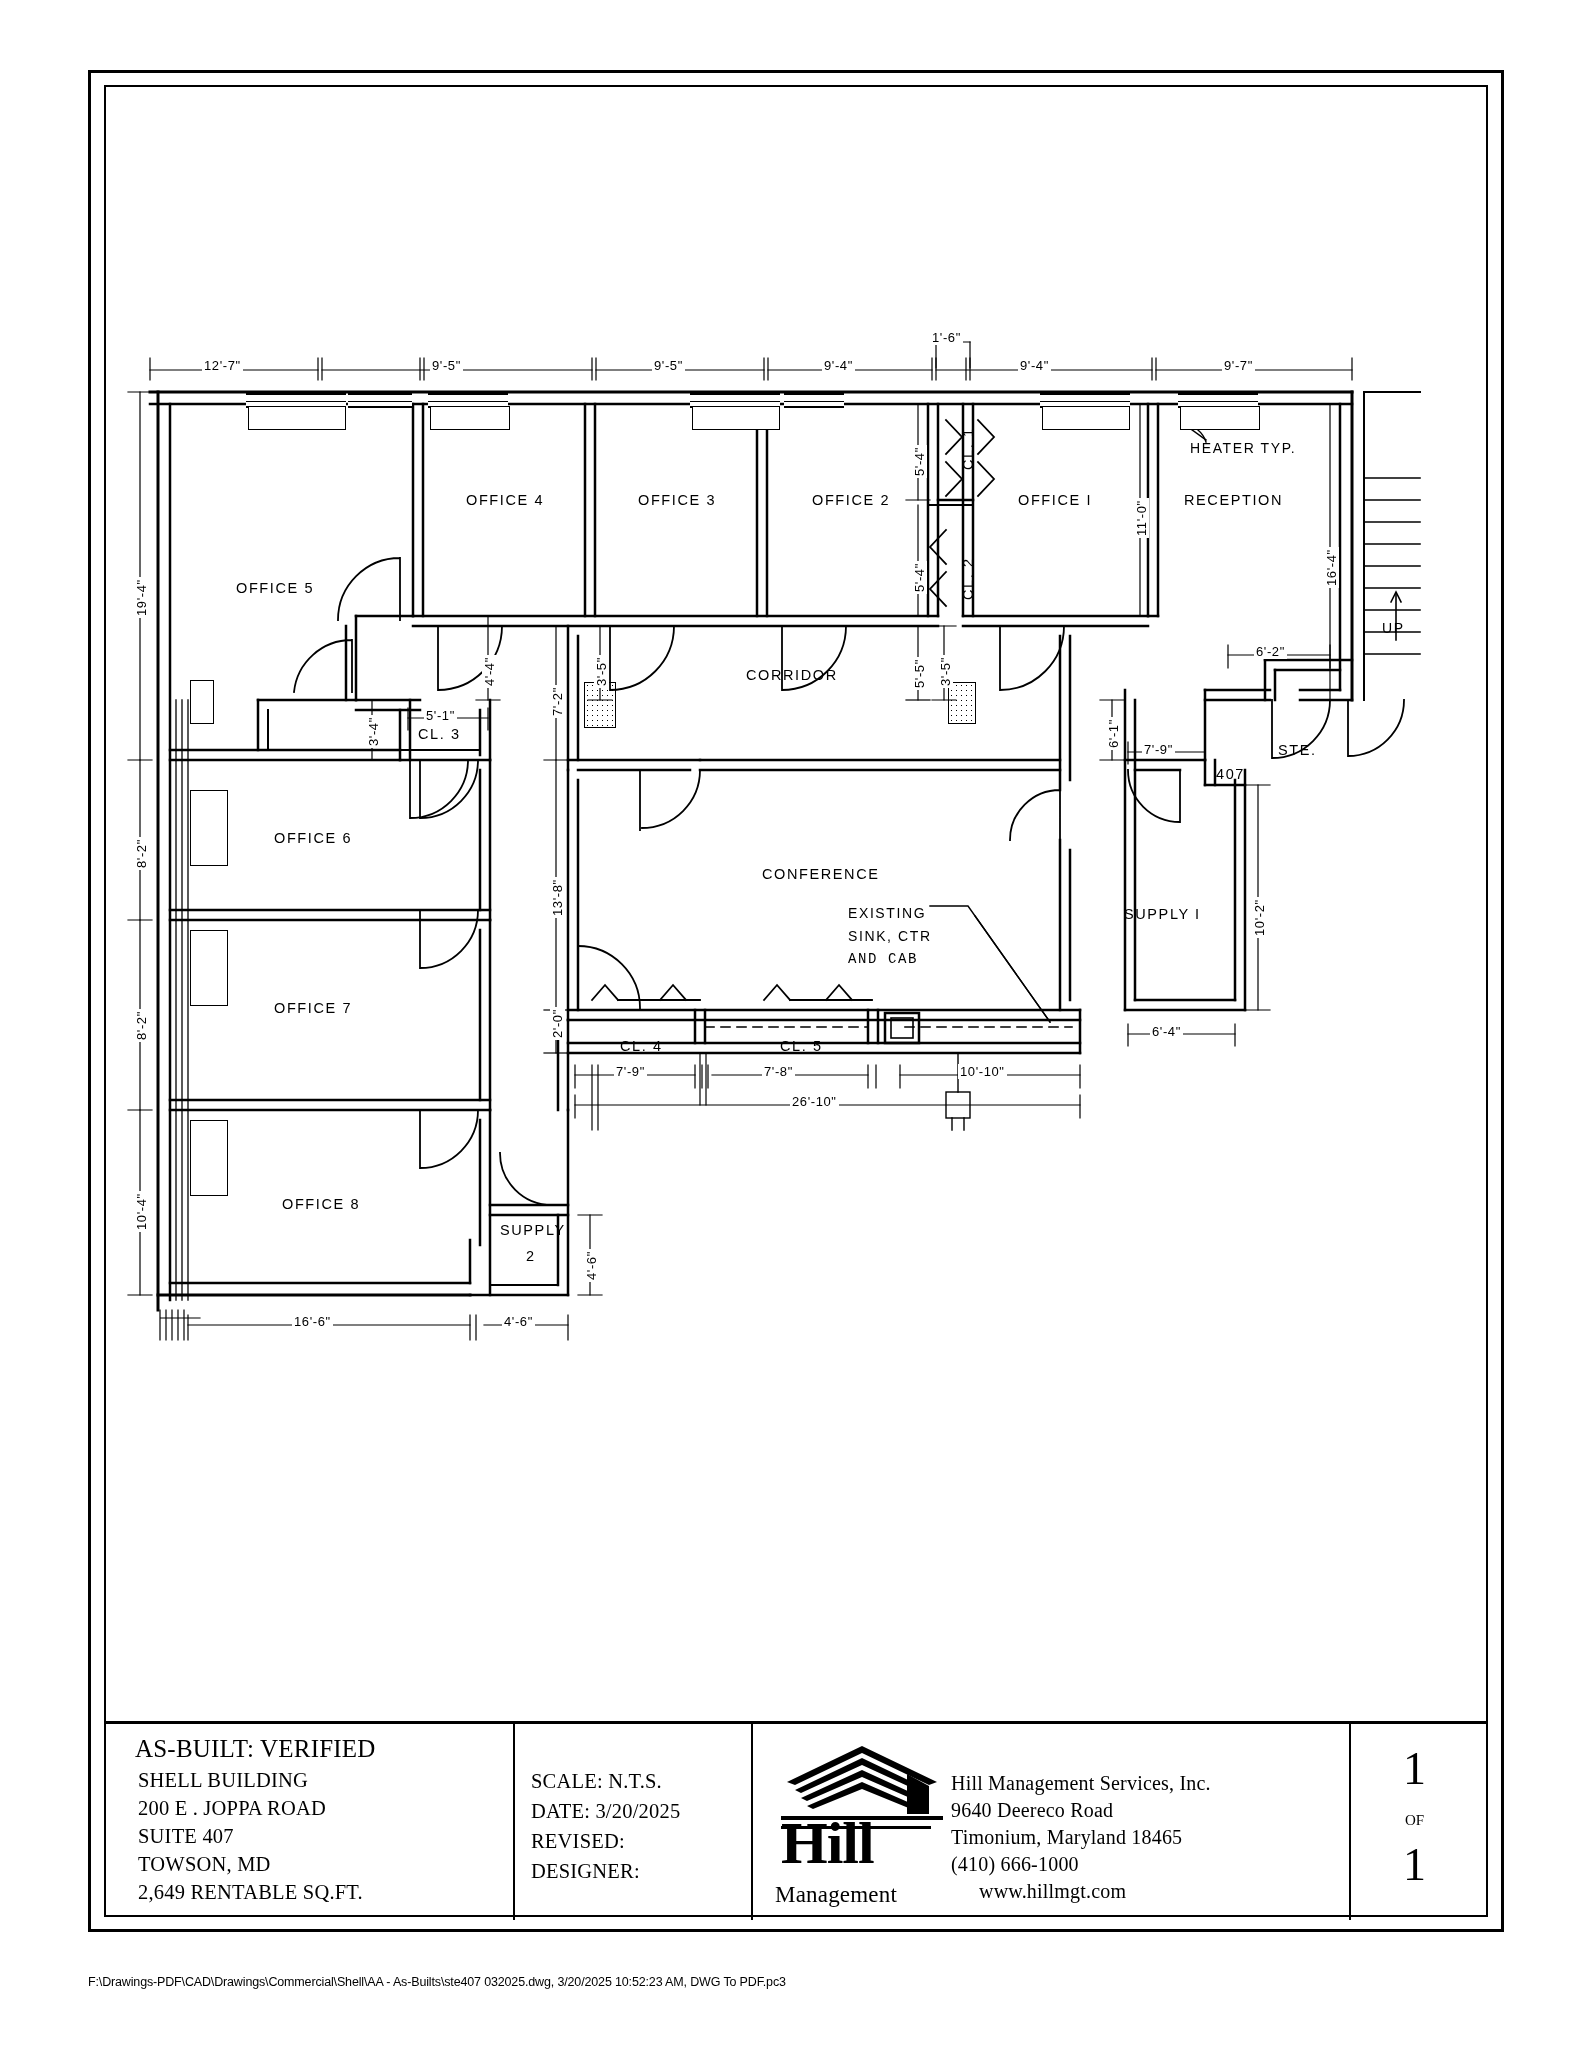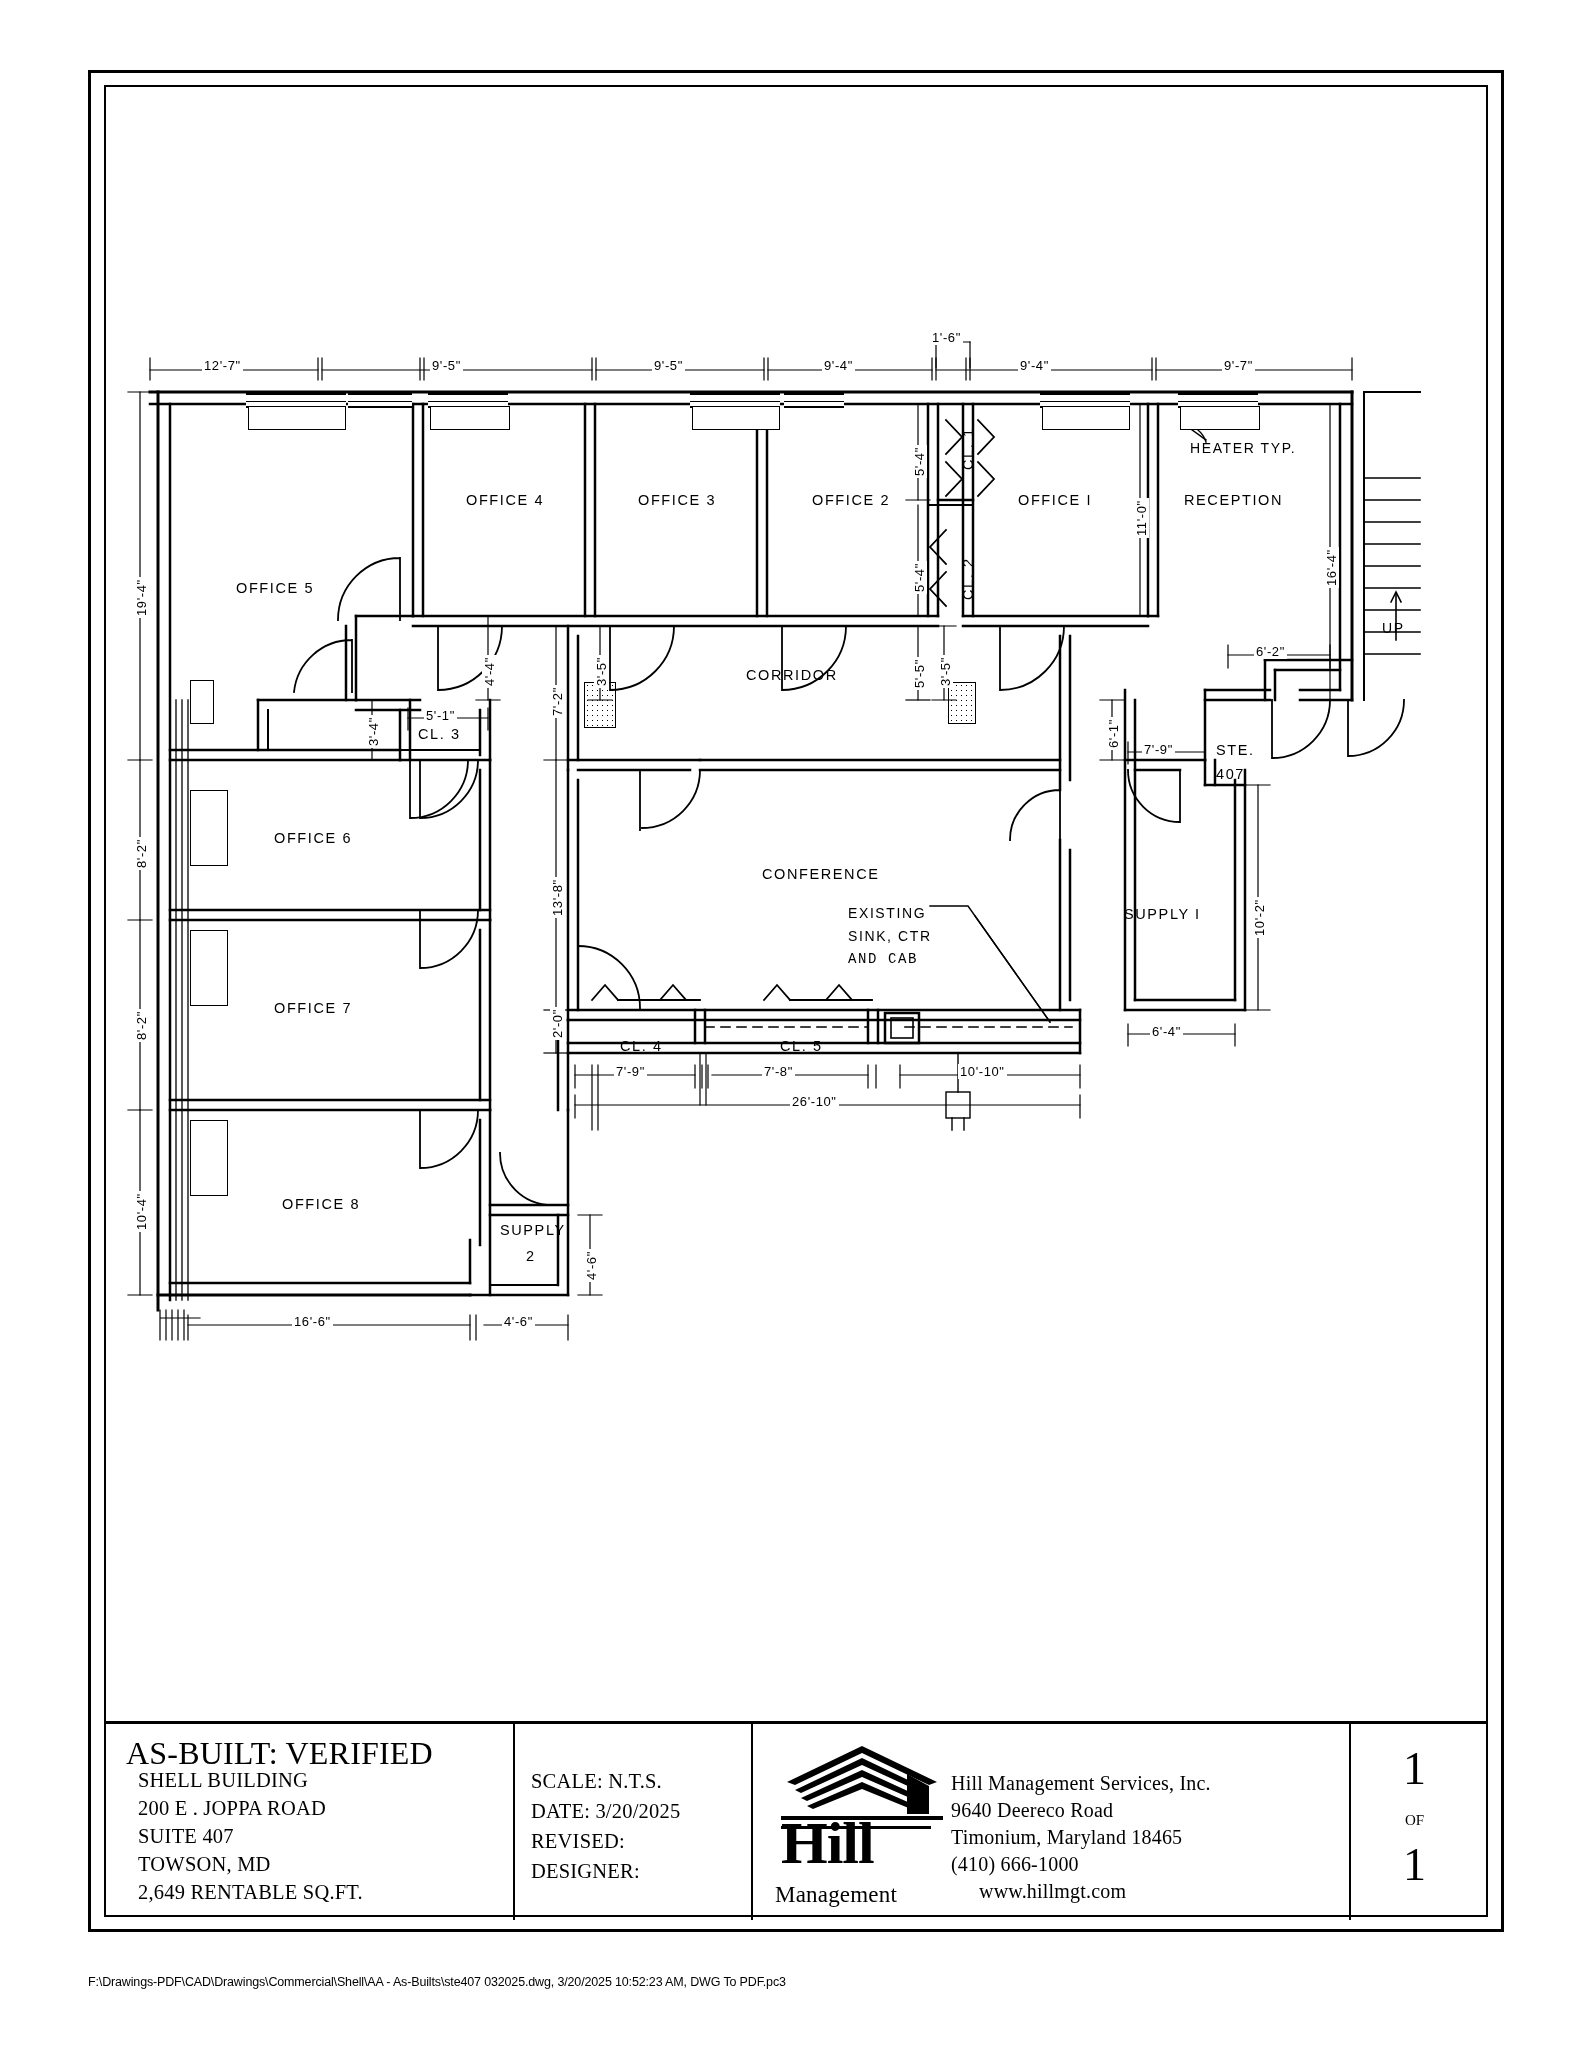--- a/index.html
+++ b/index.html
@@ -25,21 +25,21 @@
       radial-gradient(#000 0.6px, transparent 0.7px) 0 0/5px 5px;}
 
   
   svg.ov{position:absolute;left:0;top:0;width:1583px;height:2048px;pointer-events:none;overflow:visible;}
 
   
   .tb{position:absolute;left:104px;top:1721px;width:1384px;height:196px;border-top:3px solid #000;box-sizing:border-box;}
   .tb-cell{position:absolute;top:0;height:196px;box-sizing:border-box;}
   .tb-div{position:absolute;top:0;width:2px;height:196px;background:#000;}
   .tb-serif{font-family:"Liberation Serif",serif;}
-  .tb-title{font-size:32px;letter-spacing:.2px;}
+  .tb-title{font-size:25px;letter-spacing:.2px;margin-left:9px;}
   .tb-line{font-size:20.5px;letter-spacing:.2px;}
   .tb-line2{font-size:20px;letter-spacing:.2px;}
   .tb-num{font-size:46px;font-family:"Liberation Serif",serif;line-height:1;}
   .tb-of{font-size:15px;font-family:"Liberation Serif",serif;}
 
   
   .hill-wrap{position:absolute;}
   .hill-word{font-family:"Liberation Serif",serif;font-weight:bold;font-size:60px;line-height:.86;letter-spacing:-1px;}
   .hill-sub{font-family:"Liberation Serif",serif;font-size:23px;letter-spacing:.2px;}
   .hill-rule{position:absolute;background:#000;height:3px;}
@@ -427,21 +427,21 @@
   <div class="lbl rm" style="left:274px;top:1000px;">OFFICE 7</div>
   <div class="lbl rm" style="left:282px;top:1196px;">OFFICE 8</div>
   <div class="lbl rm" style="left:746px;top:667px;">CORRIDOR</div>
   <div class="lbl rm" style="left:762px;top:866px;">CONFERENCE</div>
   <div class="lbl rm" style="left:1124px;top:906px;">SUPPLY I</div>
   <div class="lbl rm" style="left:500px;top:1222px;">SUPPLY</div>
   <div class="lbl rm" style="left:526px;top:1248px;">2</div>
   <div class="lbl rm" style="left:418px;top:726px;">CL. 3</div>
   <div class="lbl rm" style="left:620px;top:1038px;">CL. 4</div>
   <div class="lbl rm" style="left:780px;top:1038px;">CL. 5</div>
-  <div class="lbl rm" style="left:1216px;top:742px;">STE.</div>
+  <div class="lbl rm" style="left:1278px;top:742px;">STE.</div>
   <div class="lbl rm" style="left:1216px;top:766px;">407</div>
 
   <div class="lbl rm vrot" style="left:960px;top:470px;">CL. 1</div>
   <div class="lbl rm vrot" style="left:960px;top:600px;">CL. 2</div>
 
   <div class="lbl rm" style="left:1190px;top:440px;font-size:14px;">HEATER TYP.</div>
   <div class="lbl rm" style="left:848px;top:905px;font-size:14px;">EXISTING</div>
   <div class="lbl rm" style="left:848px;top:928px;font-size:14px;">SINK, CTR</div>
   <div class="lbl rm" style="left:848px;top:951px;font-size:14px;font-family:Liberation Mono, monospace;">AND CAB</div>
   <div class="lbl rm" style="left:1382px;top:620px;font-size:14px;">UP</div>

